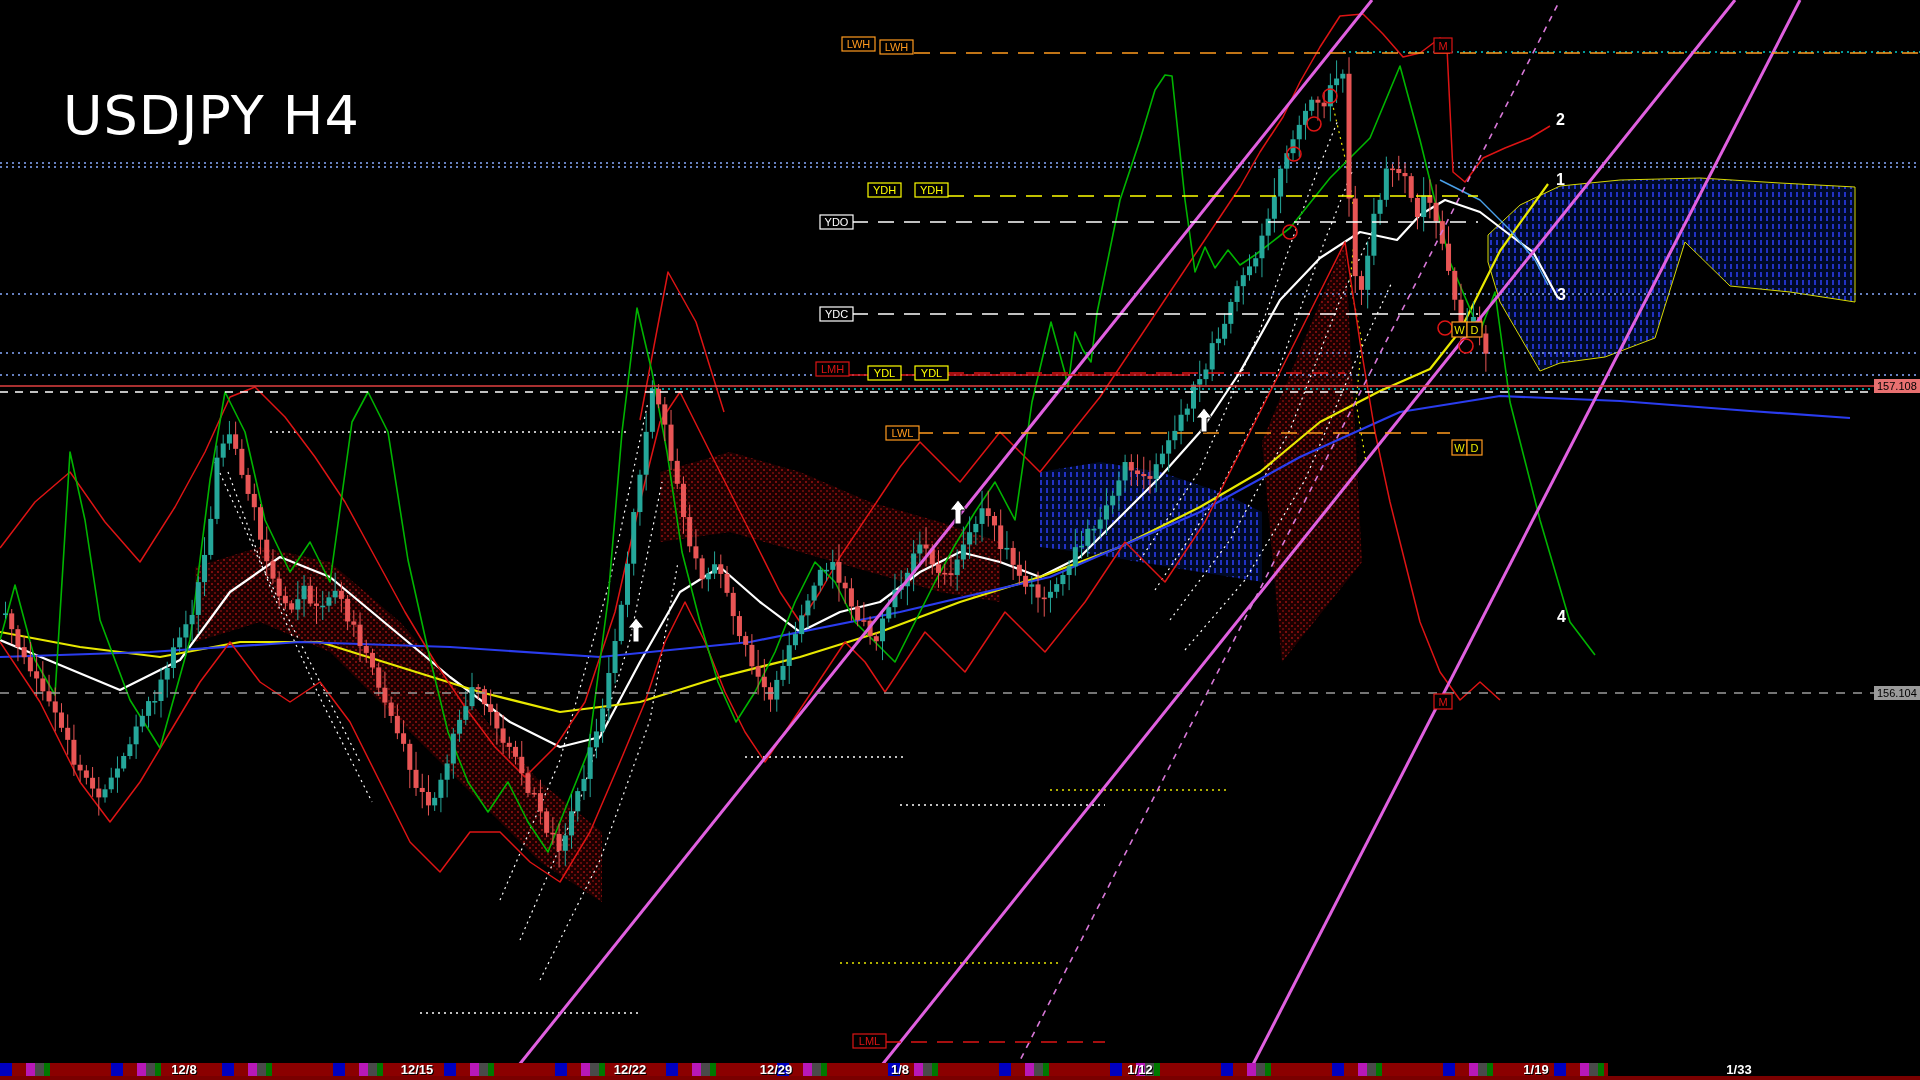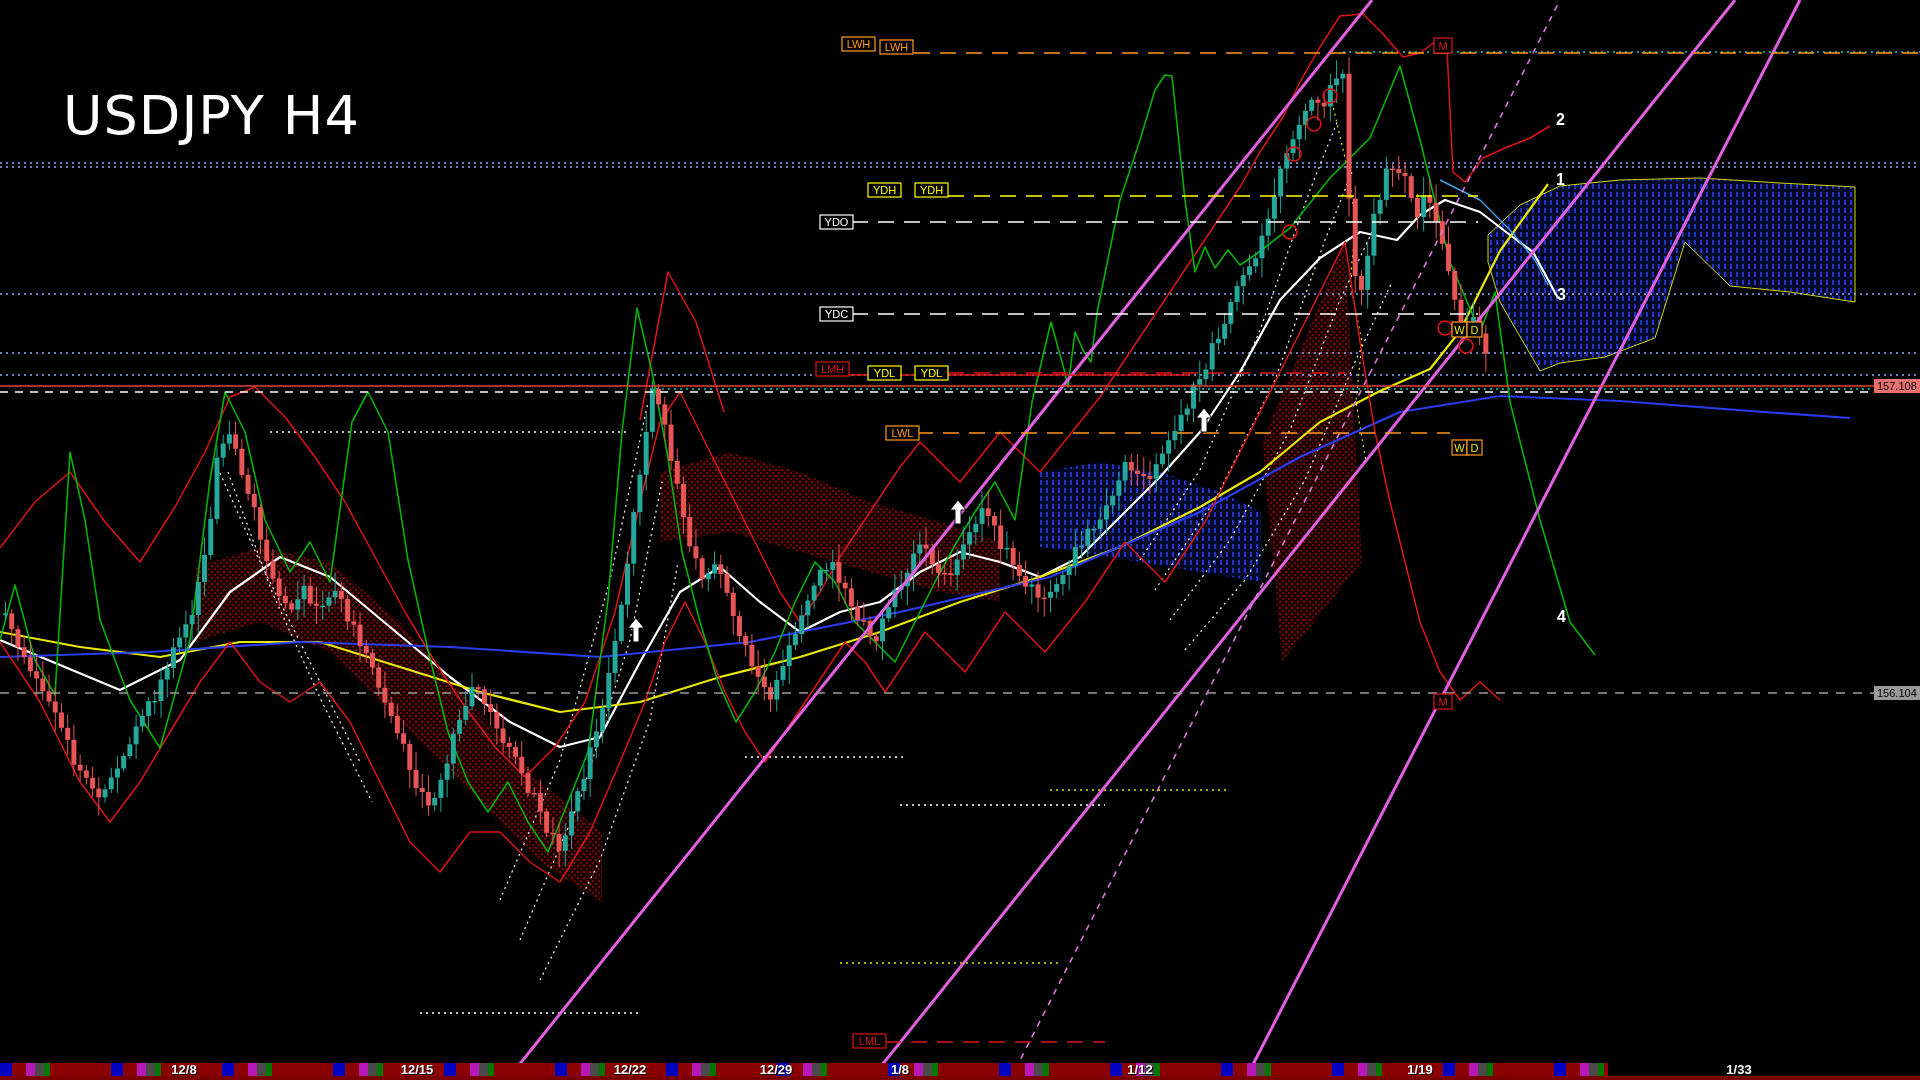--- a/index.html
+++ b/index.html
@@ -637,17 +637,17 @@
 
   <div id="title">USDJPY H4</div>
 
   <div id="ribbon">
       <span class="datelabel" style="left: 184px;">12/8</span>
       <span class="datelabel" style="left: 417px;">12/15</span>
       <span class="datelabel" style="left: 630px;">12/22</span>
       <span class="datelabel" style="left: 776px;">12/29</span>
       <span class="datelabel" style="left: 900px;">1/8</span>
       <span class="datelabel" style="left: 1108px; margin-left: 32px;">1/12</span>
-      <span class="datelabel" style="left: 1420px;">1/19</span>
+      <span class="datelabel" style="left: 1536px;">1/19</span>
       <span class="datelabel" style="left: 1739px;">1/33</span>
     </div>
   <div id="bottombar"></div>
 </div>
 
 </body></html>

